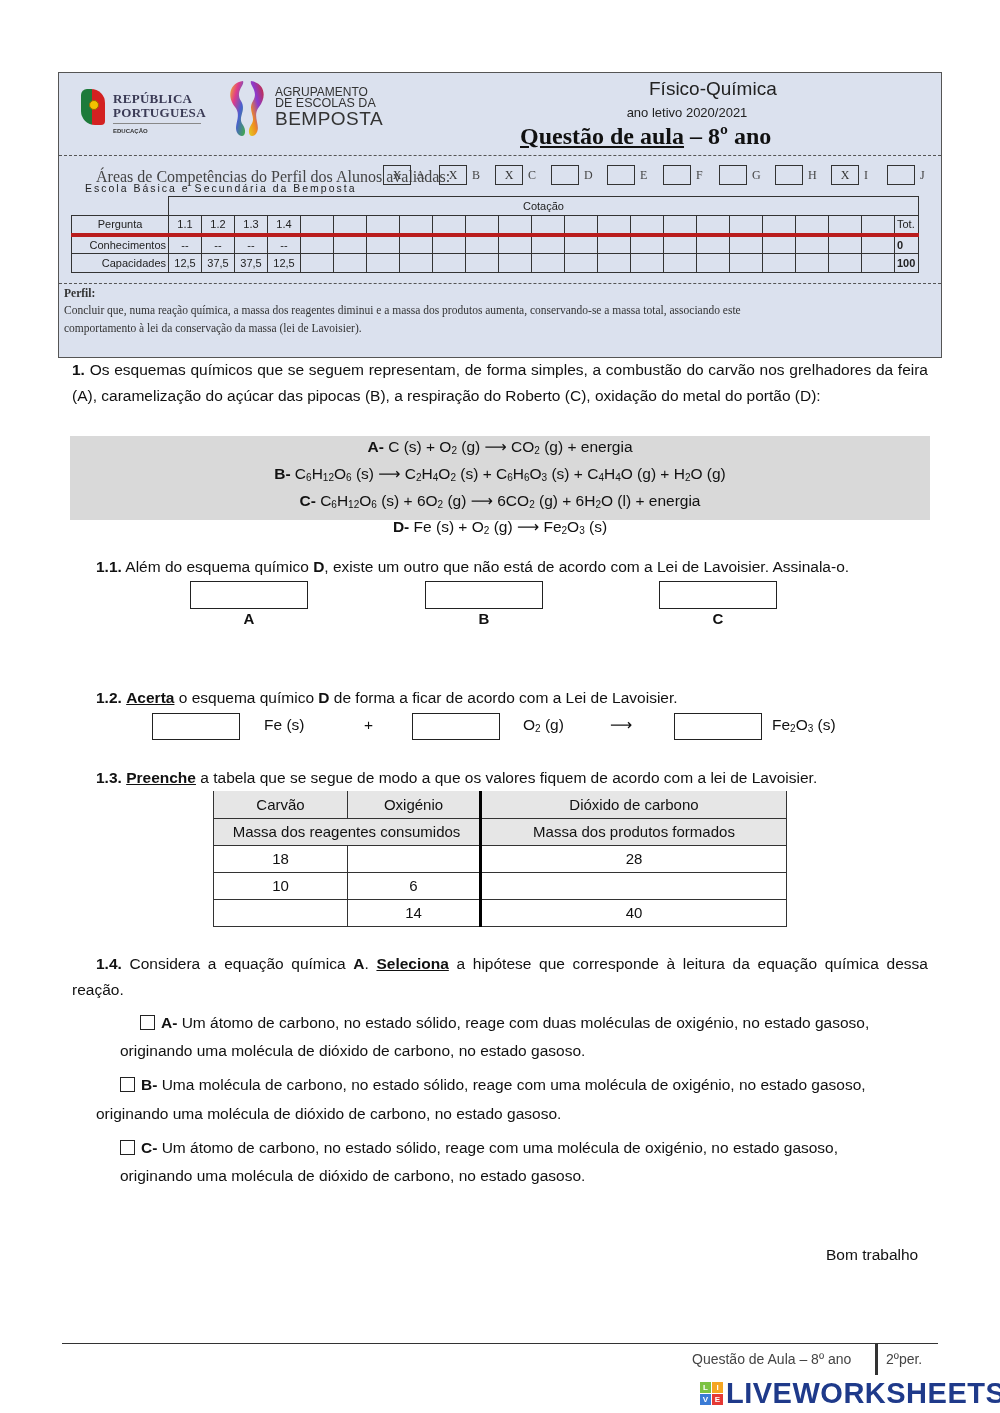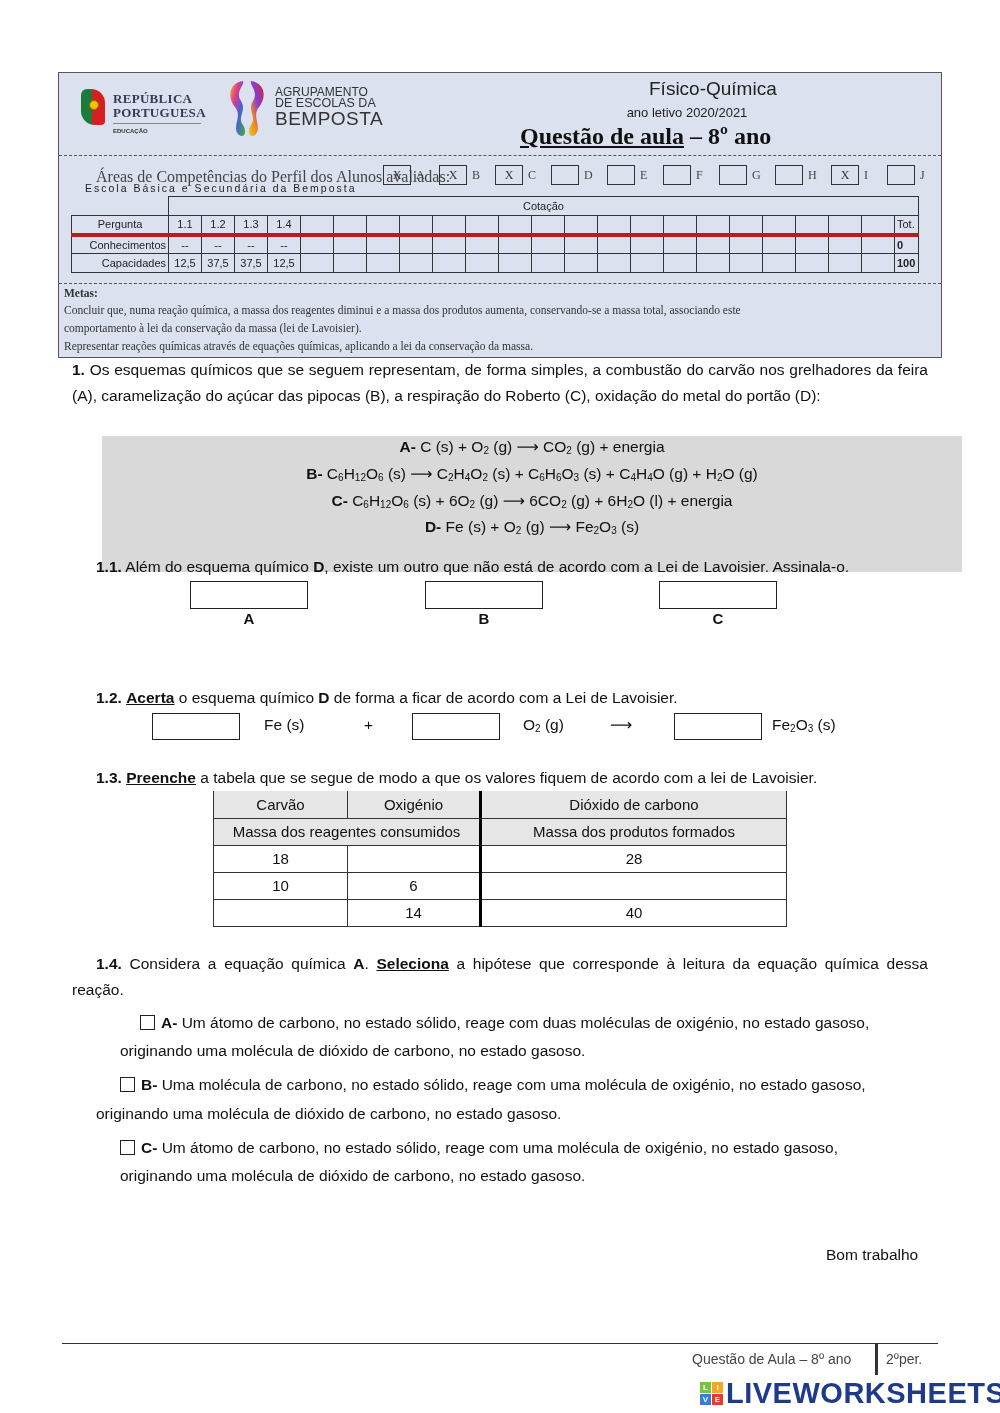--- a/index.html
+++ b/index.html
@@ -38,21 +38,21 @@
   #cot tr.thick td { border-bottom: 4px solid #b91c1c; }
   #cot td.nob { border: none; }
 
   .metas-title { left: 5px; top: 214px; font-family: "Liberation Serif", serif; font-weight: bold; font-size: 11.5px; color: #333; }
   .metas-p { position: absolute; left: 5px; font-family: "Liberation Serif", serif; font-size: 11.5px; color: #333; line-height: 17px; width: 870px; }
 
   
   .p { position: absolute; font-size: 15.5px; line-height: 26px; color: #111; }
   .just { text-align: justify; }
   b { font-weight: bold; }
-  #eqs { left: 70px; top: 436px; width: 860px; height: 136px; background: #d9d9d9; margin-left: 32px; }
+  #eqs { left: 70px; top: 436px; width: 860px; height: 84px; background: #d9d9d9; }
   .eq { position: absolute; left: 0; width: 860px; text-align: center; font-size: 15.5px; color: #111; }
   sub { font-size: 10px; vertical-align: -2px; }
   .answer-box { position: absolute; border: 1px solid #222; background: #fff; }
   .box-lbl { position: absolute; font-weight: bold; font-size: 15px; text-align: center; width: 118px; }
 
   
   #mass { position: absolute; left: 213px; top: 791px; border-collapse: collapse; font-size: 15px; }
   #mass td { border: 1px solid #333; height: 27px; text-align: center; }
   #mass .hd td { background: #e6e6e6; }
   #mass td.sep { border-right: 3px solid #000; }
@@ -218,24 +218,23 @@
           <td class="v"></td>
           <td class="v"></td>
           <td class="v"></td>
           <td class="v"></td>
       <td class="tot">100</td>
     </tr>
   </tbody>
     </table>
 
   <div class="dash" style="top:210px;"></div>
-  <div class="abs metas-title">Metas:</div>
+  <div class="abs metas-title">Perfil:</div>
   <div class="metas-p" style="top:229px;">Concluir que, numa reação química, a massa dos reagentes diminui e a massa dos produtos aumenta, conservando-se a massa total, associando este</div>
   <div class="metas-p" style="top:247px;">comportamento à lei da conservação da massa (lei de Lavoisier).</div>
-  <div class="metas-p" style="top:265px;">Representar reações químicas através de equações químicas, aplicando a lei da conservação da massa.</div>
 </div>
 
 <div class="p just" style="left:72px; top:357px; width:856px;">
   <b>1.</b><span> Os esquemas químicos que se seguem representam, de forma simples, a combustão do carvão nos grelhadores da feira (A), caramelização do açúcar das pipocas (B), a respiração do Roberto (C), oxidação do metal do portão (D):</span>
 </div>
 
 <div id="eqs" class="abs">
   <div class="eq" style="top:2px;"><b>A-</b> C (s) + O<sub>2</sub> (g) ⟶ CO<sub>2</sub> (g) + energia</div>
   <div class="eq" style="top:29px;"><b>B-</b> C<sub>6</sub>H<sub>12</sub>O<sub>6</sub> (s) ⟶ C<sub>2</sub>H<sub>4</sub>O<sub>2</sub> (s) + C<sub>6</sub>H<sub>6</sub>O<sub>3</sub> (s) + C<sub>4</sub>H<sub>4</sub>O (g) + H<sub>2</sub>O (g)</div>
   <div class="eq" style="top:56px;"><b>C-</b> C<sub>6</sub>H<sub>12</sub>O<sub>6</sub> (s) + 6O<sub>2</sub> (g) ⟶ 6CO<sub>2</sub> (g) + 6H<sub>2</sub>O (l) + energia</div>

